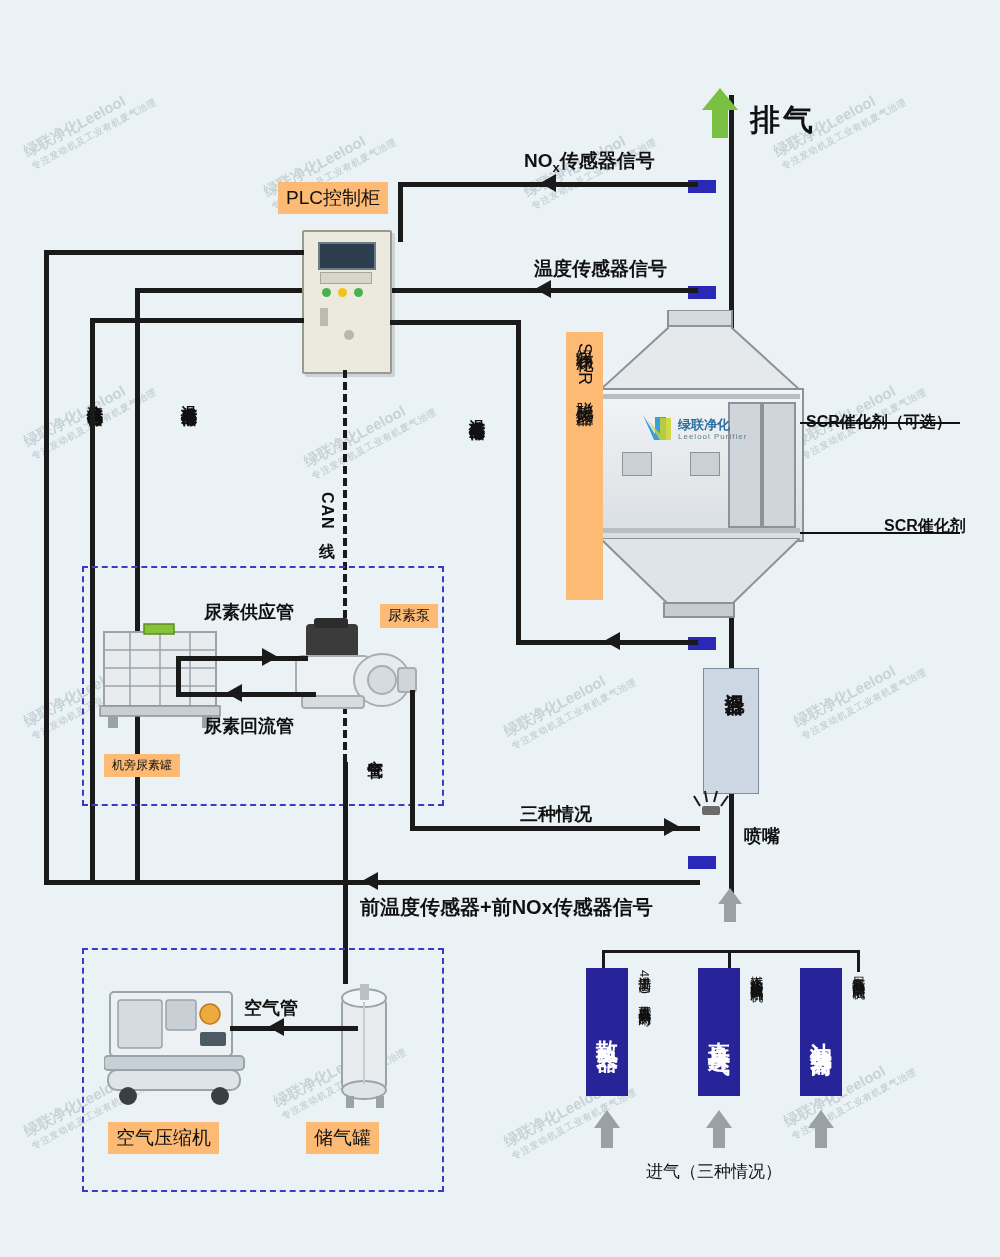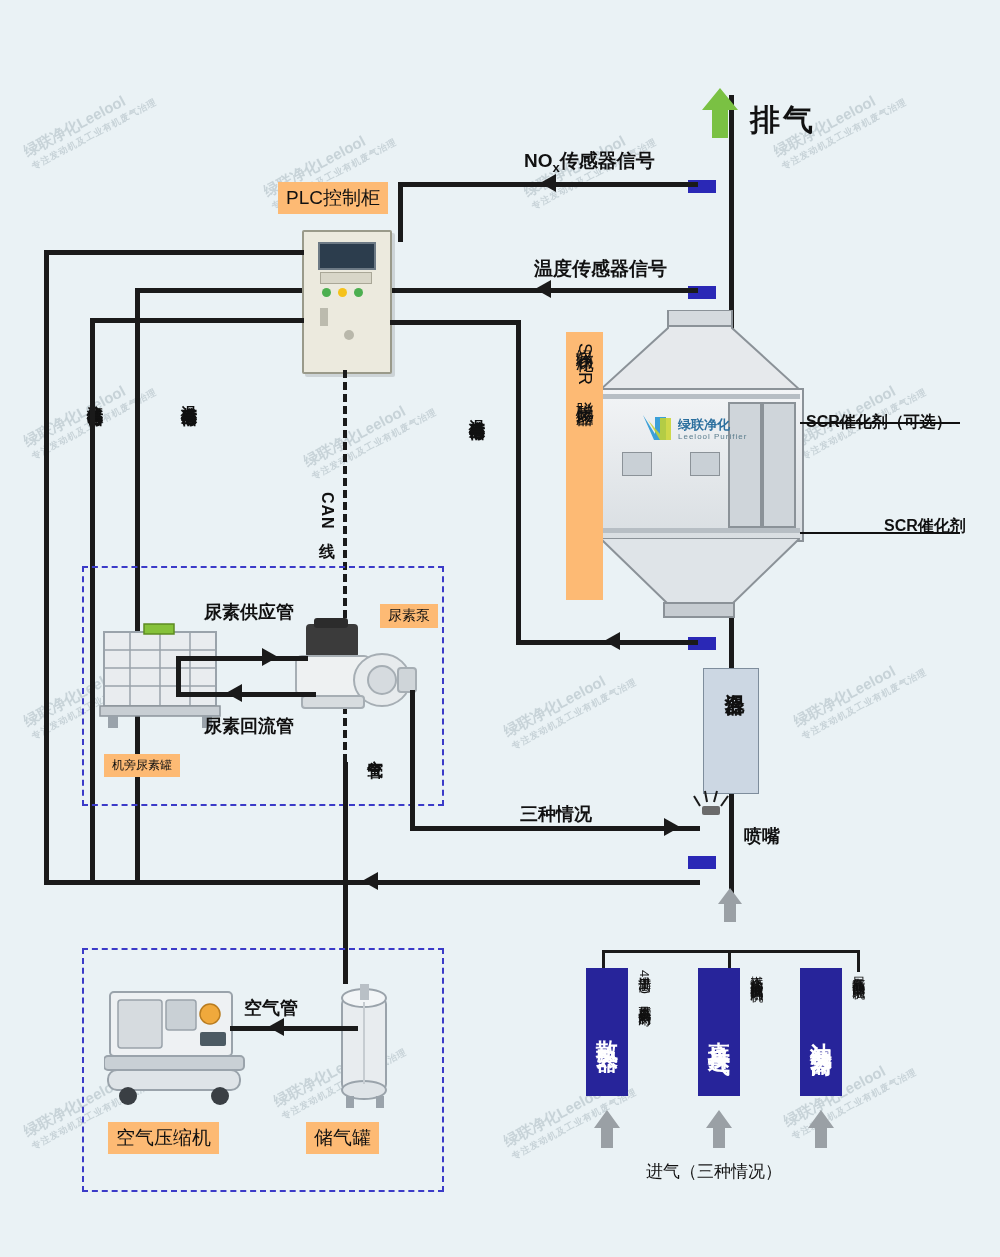--- a/index.html
+++ b/index.html
@@ -246,20 +246,21 @@
     <polygon points="20,2 4,11 20,20" fill="#1a1a1a"></polygon>
   </svg>
 
   <div class="vlabel" style="left:364px;top:748px;">空气管</div>
   <div class="line v" style="left:343px;top:762px;height:222px;"></div>
 
   <div class="line h" style="left:44px;top:880px;width:656px;"></div>
   <svg class="abs" style="left:358px;top:870px;" width="24" height="24">
     <polygon points="20,2 4,11 20,20" fill="#1a1a1a"></polygon>
   </svg>
+  <div class="label" style="left:360px;top:894px;font-size:20px;">前温度传感器+前NOx传感器信号</div>
 
   <div class="dashbox" style="left:82px;top:948px;width:358px;height:240px;"></div>
 
   <svg class="abs" style="left:104px;top:990px;" width="160" height="118">
     <rect x="6" y="2" width="122" height="64" rx="4" fill="#eef1f3" stroke="#9aa3ab" stroke-width="2"></rect>
     <rect x="14" y="10" width="44" height="48" rx="3" fill="#d6dbdf" stroke="#9aa3ab" stroke-width="1.5"></rect>
     <rect x="62" y="10" width="30" height="30" rx="3" fill="#c9d0d5" stroke="#9aa3ab" stroke-width="1.5"></rect>
     <circle cx="106" cy="24" r="10" fill="#f0a93c" stroke="#b97c1f" stroke-width="1.5"></circle>
     <rect x="96" y="42" width="26" height="14" rx="2" fill="#4c5a63"></rect>
     <rect x="0" y="66" width="140" height="14" rx="4" fill="#c9d0d5" stroke="#9aa3ab" stroke-width="2"></rect>

